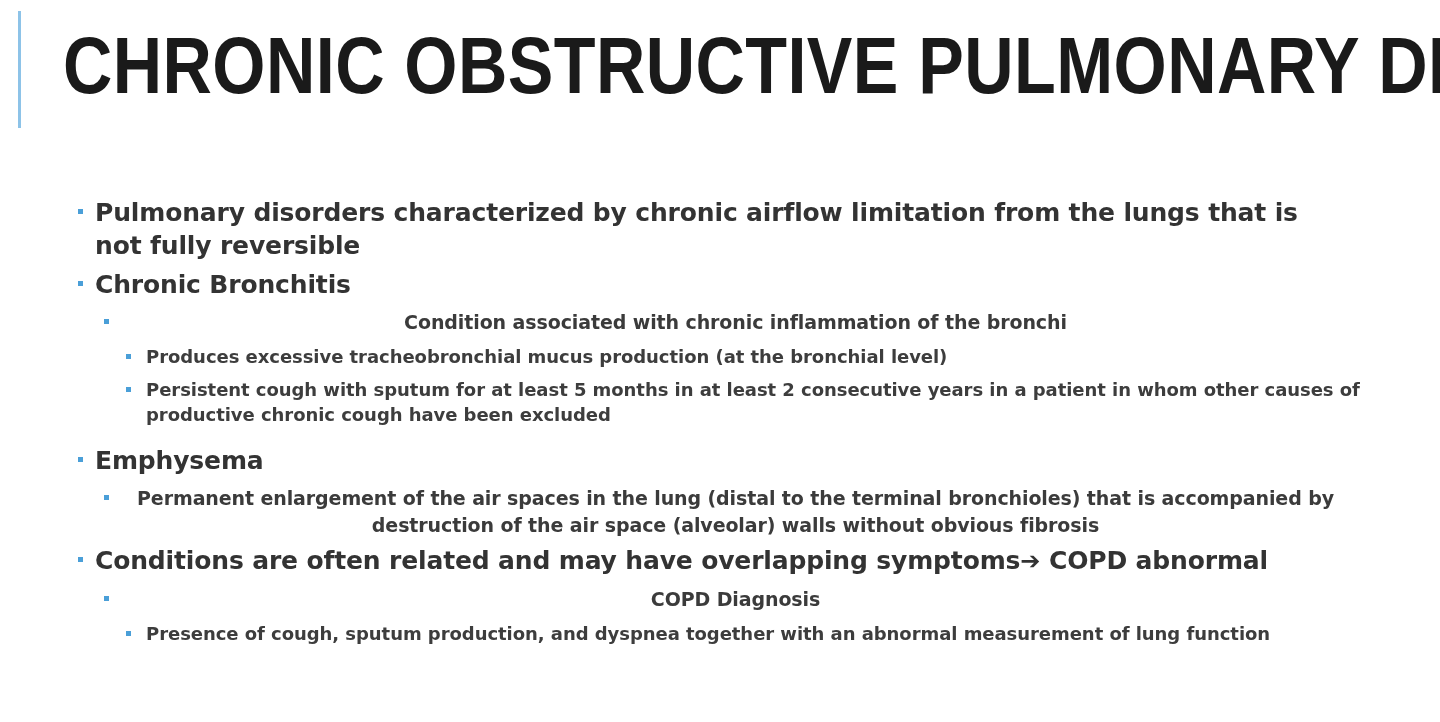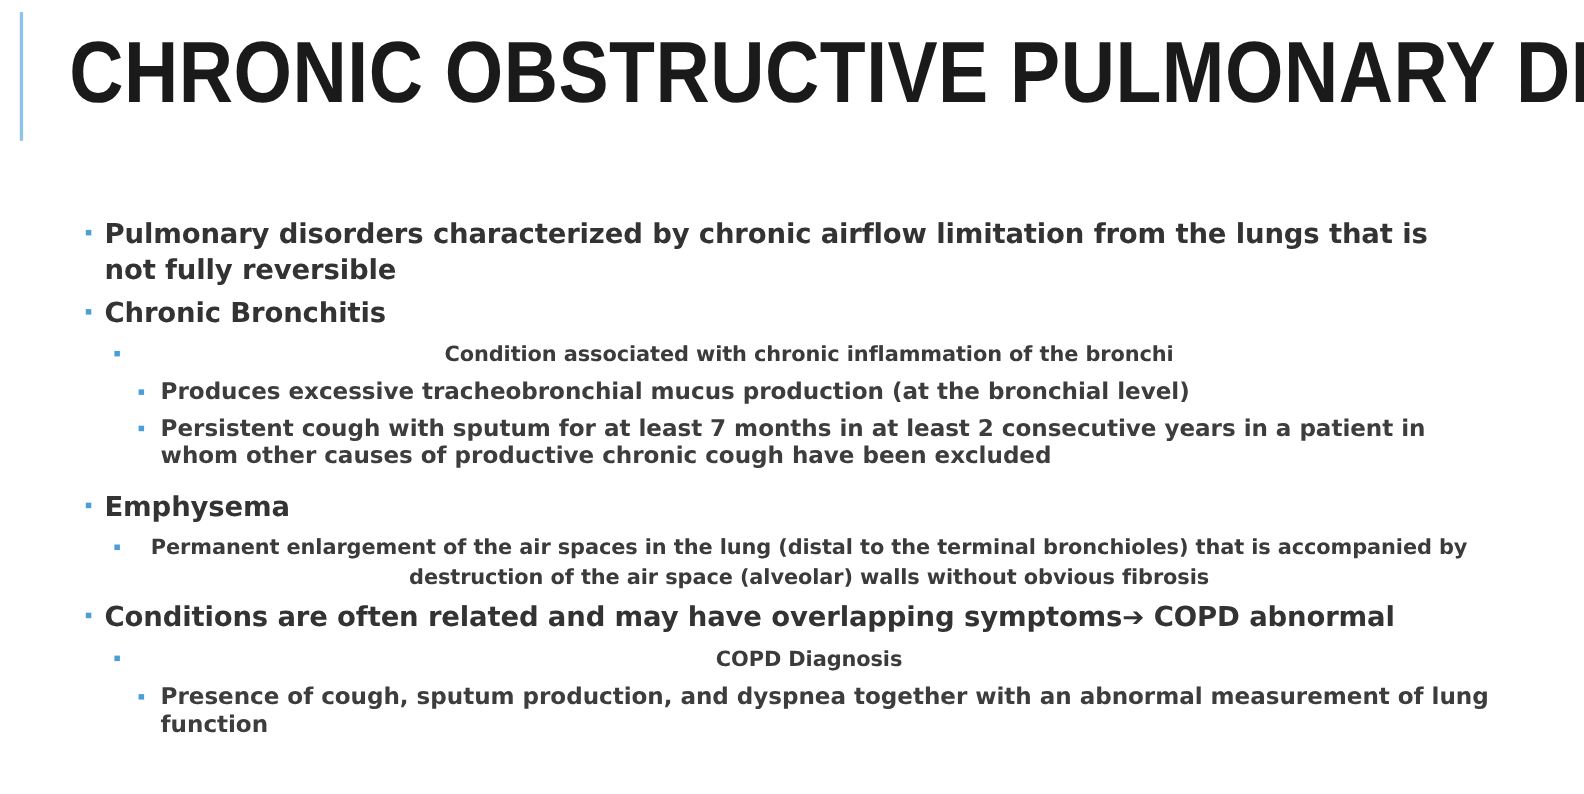--- a/index.html
+++ b/index.html
@@ -112,21 +112,21 @@
     left: 104px;
     top: 10px;
     width: 5px;
     height: 5px;
   }
 
   
   .lvl3 {
     padding-left: 146px;
     padding-right: 70px;
-    font-size: 21px;
+    font-size: 18px;
     line-height: 25px;
     margin-bottom: 5px;
     letter-spacing: -0.05px;
     color: #3D3D3D;
   }
   .lvl3 > .bullet-mark {
     left: 126px;
     top: 10px;
     width: 5px;
     height: 5px;
@@ -171,21 +171,21 @@
       <span class="bullet-text">Condition associated with chronic inflammation of the bronchi</span>
     </div>
 
     <div class="bullet-row lvl3 sp-top-sm">
       <span class="bullet-mark"></span>
       <span class="bullet-text">Produces excessive tracheobronchial mucus production (at the bronchial level)</span>
     </div>
 
     <div class="bullet-row lvl3 sp-top-sm">
       <span class="bullet-mark"></span>
-      <span class="bullet-text">Persistent cough with sputum for at least 7 months in at least 2 consecutive years in a patient in whom other causes of productive chronic cough have been excluded</span>
+      <span class="bullet-text">Persistent cough with sputum for at least 5 months in at least 2 consecutive years in a patient in whom other causes of productive chronic cough have been excluded</span>
     </div>
 
     <div class="bullet-row lvl1 sp-top-lg">
       <span class="bullet-mark"></span>
       <span class="bullet-text">Emphysema</span>
     </div>
 
     <div class="bullet-row lvl2 sp-top-sm">
       <span class="bullet-mark"></span>
       <span class="bullet-text">Permanent enlargement of the air spaces in the lung (distal to the terminal bronchioles) that is accompanied by destruction of the air space (alveolar) walls without obvious fibrosis</span>

